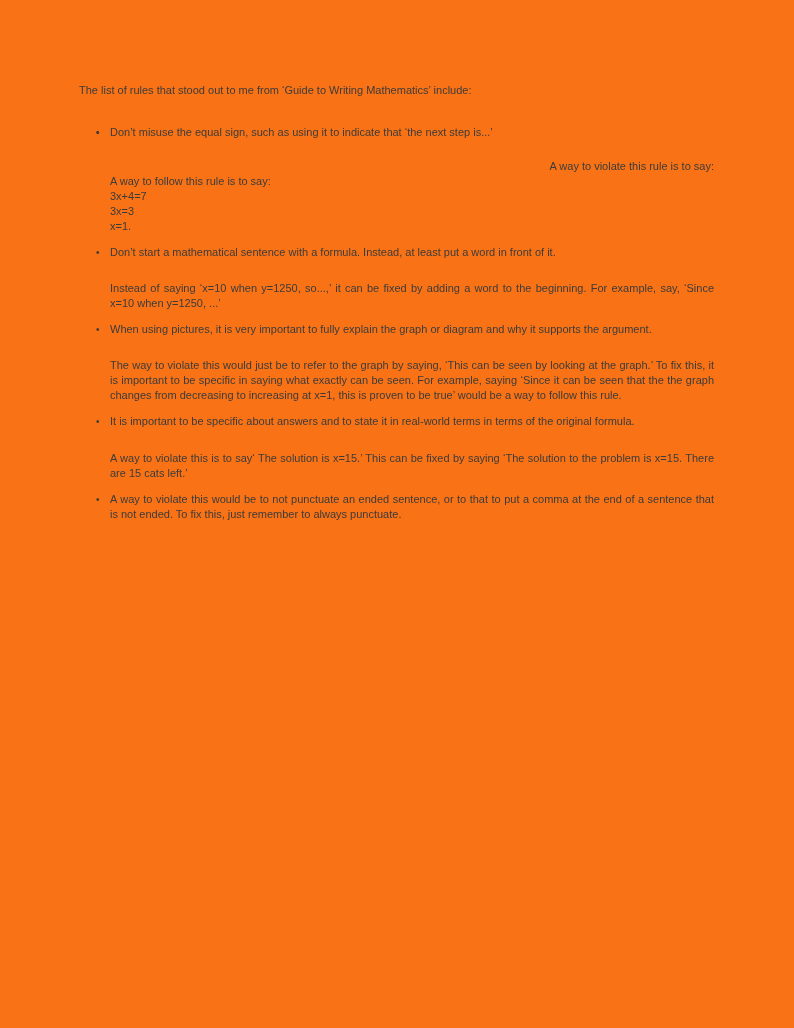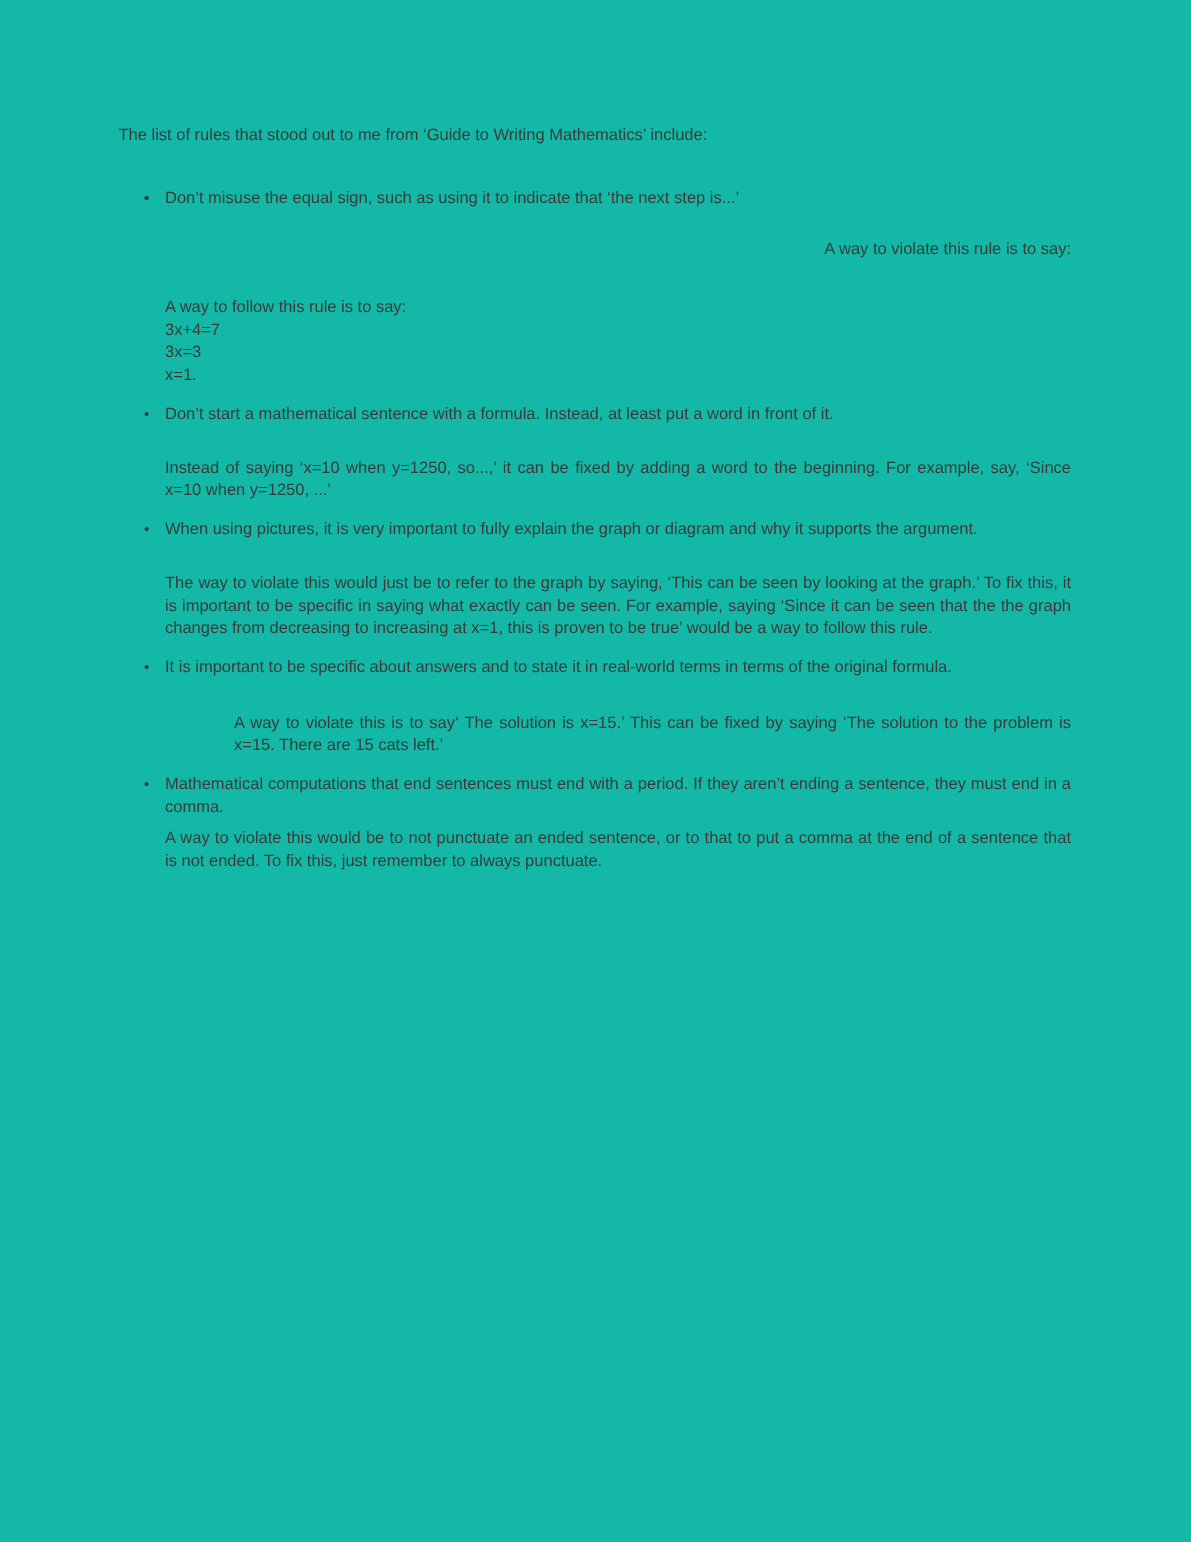--- a/index.html
+++ b/index.html
@@ -4,21 +4,21 @@
 <style>
   html, body {
     margin: 0;
     padding: 0;
     background: #ffffff;
   }
   .page {
     position: relative;
     width: 794px;
     height: 1028px;
-    background: #14b8a6;
+    background: #f97316;
     overflow: hidden;
     font-family: "Liberation Sans", "DejaVu Sans", sans-serif;
     font-size: 11px;
     line-height: 15px;
     color: #3b3b3b;
     box-sizing: border-box;
     padding: 83px 80px 0 79px;
   }
   .intro {
     margin: 0;
@@ -47,22 +47,22 @@
   }
   p {
     margin: 0;
   }
   .justify {
     text-align: justify;
   }
   .mt6  { margin-top: 6px; }
   .mt19 { margin-top: 19px; text-align: right; }
   .mt21 { margin-top: 21px; }
-  .mt22 { margin-top: 22px; margin-left: 46px; }
-  .mt24 { margin-top: 24px; }
+  .mt22 { margin-top: 22px; }
+  .mt24 { }
   .eqline {
     margin: 0;
   }
 </style>
 </head>
 <body>
 
 <div class="page">
 
   <p class="intro">The list of rules that stood out to me from ‘Guide to Writing Mathematics’ include:</p>
@@ -100,19 +100,18 @@
     </li>
 
     <li>
       <span class="bullet">•</span>
       <p>It is important to be specific about answers and to state it in real-world terms in terms of the original formula.</p>
       <p class="mt22 justify">A way to violate this is to say‘ The solution is x=15.’ This can be fixed by saying ‘The solution to the problem is x=15. There are 15 cats left.’</p>
     </li>
 
     <li>
       <span class="bullet">•</span>
-      <p class="justify">Mathematical computations that end sentences must end with a period. If they aren’t ending a sentence, they must end in a comma.</p>
       <p class="mt6 justify">A way to violate this would be to not punctuate an ended sentence, or to that to put a comma at the end of a sentence that is not ended. To fix this, just remember to always punctuate.</p>
     </li>
 
   </ul>
 
 </div>
 
 </body></html>

